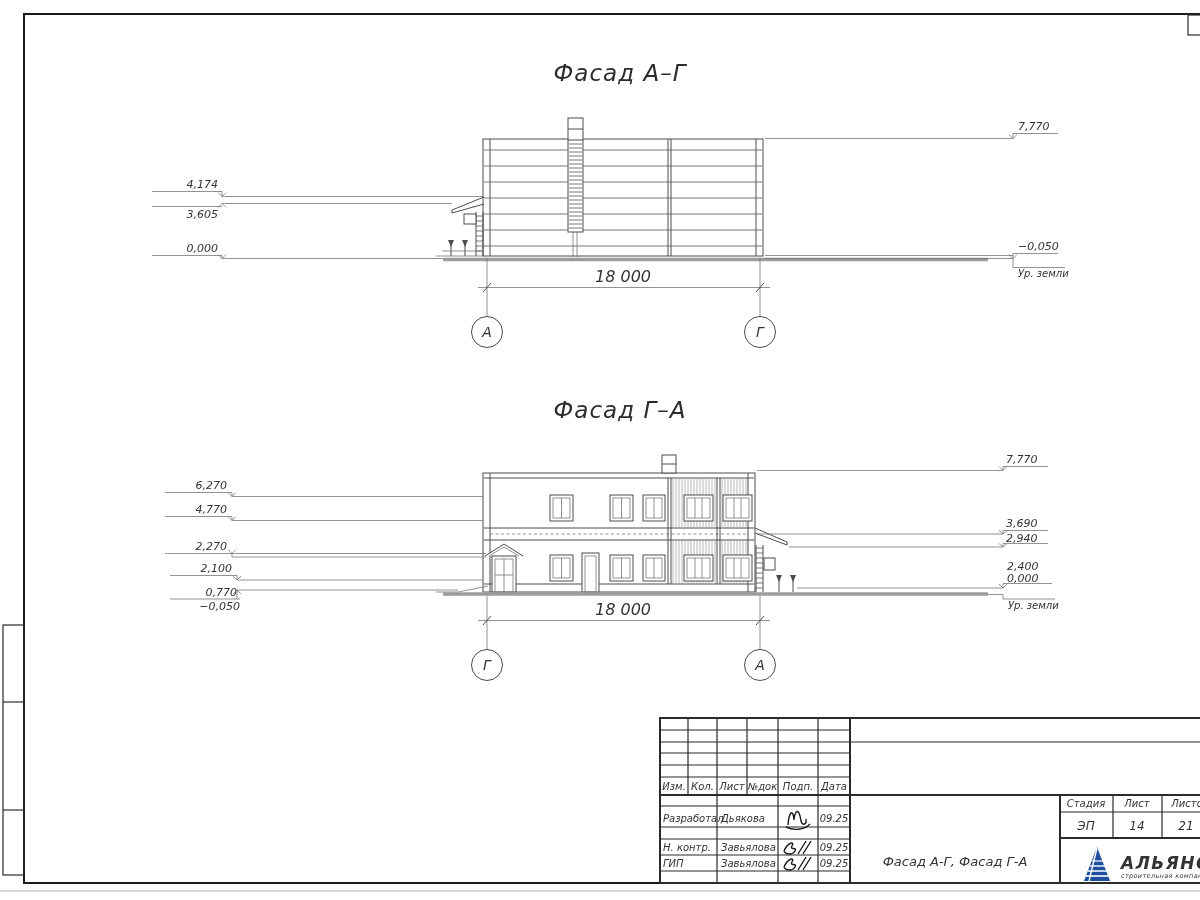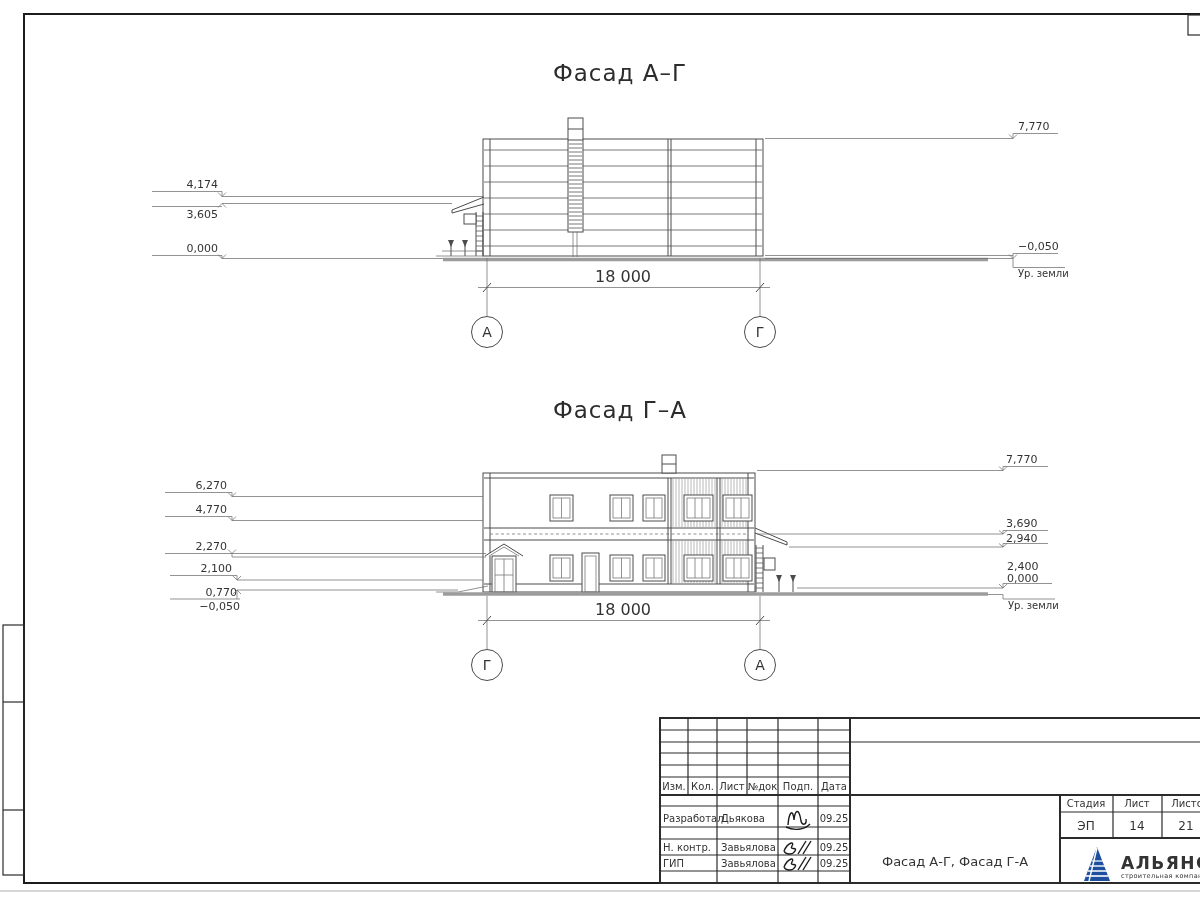--- a/index.html
+++ b/index.html
@@ -1,18 +1,18 @@
 <!DOCTYPE html>
 <html><head>
 <meta charset="utf-8">
 <style>
   html,body { margin:0; padding:0; background:#ffffff; }
   .sheet {
     position:relative; width:1200px; height:900px; background:#fff;
-    overflow:hidden; font-family:"DejaVu Sans", "Liberation Sans", sans-serif;
+    overflow:hidden; font-family:"DejaVu Sans", "Liberation Sans", sans-serif;font-style:italic;
   }
   svg.plan { position:absolute; left:0; top:0; font-family:inherit; }
 
   
   .f   { stroke:#1c1c1c; stroke-width:2;   fill:none; }
   .tb  { stroke:#2b2b2b; stroke-width:1.2; fill:none; }
   .tbt { stroke:#2b2b2b; stroke-width:2;   fill:none; }
   .ln  { stroke:#4c4c4c; stroke-width:1;   fill:none; }
   .lnf { stroke:#4c4c4c; stroke-width:1;   fill:#ffffff; }
   .th  { stroke:#6f6f6f; stroke-width:0.75; fill:none; }

